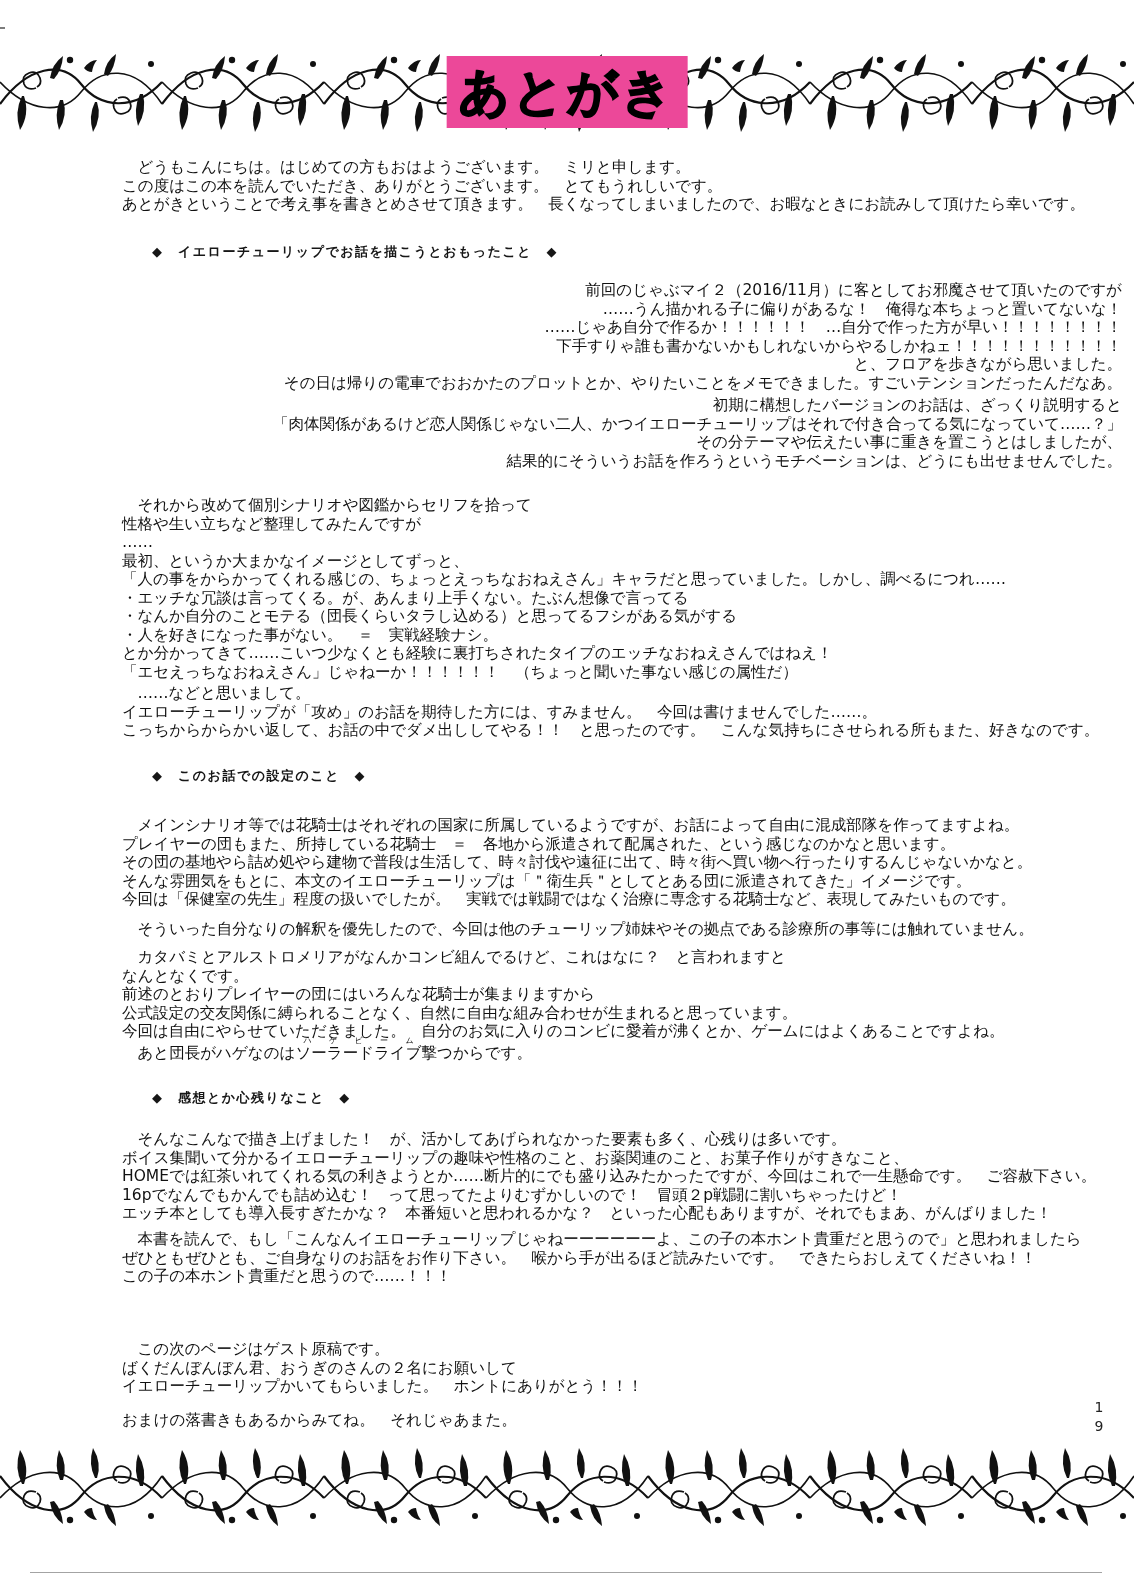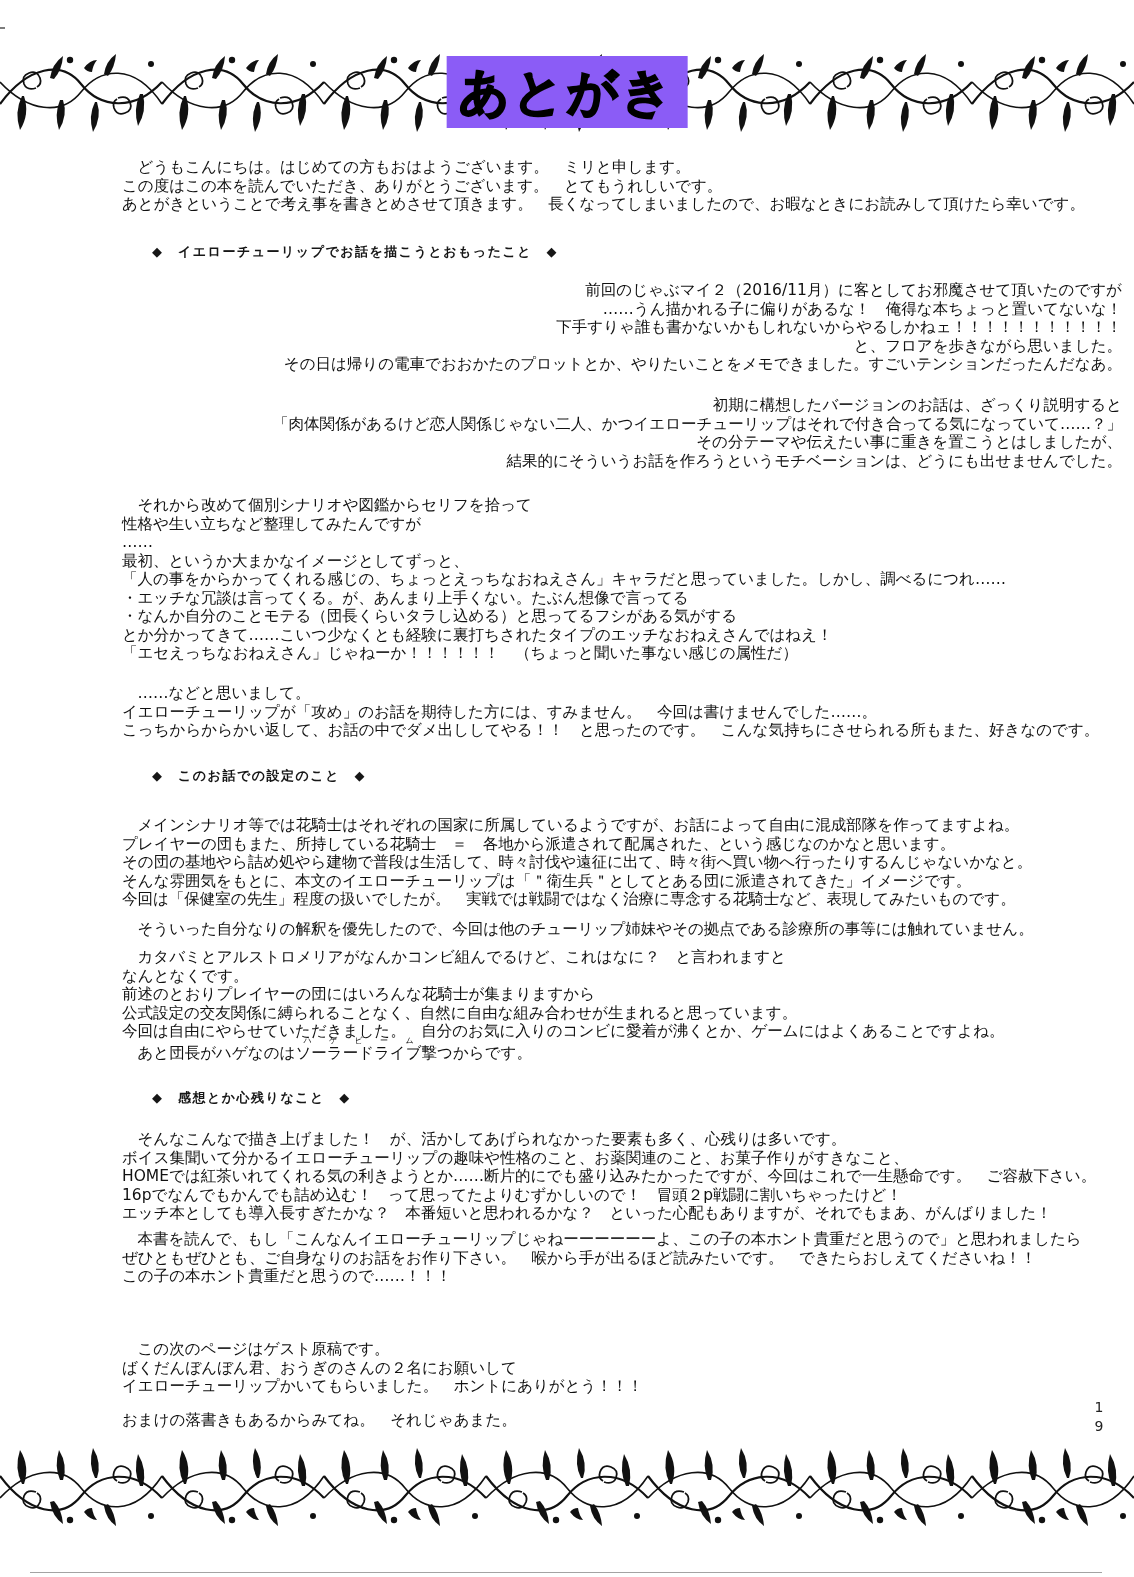--- a/index.html
+++ b/index.html
@@ -13,21 +13,21 @@
     font-size:15.5px;line-height:18.5px;letter-spacing:0px;
   }
   .line{white-space:pre-wrap;}
   .section-heading{
     position:absolute;left:152px;
     font-size:13px;line-height:28px;font-weight:600;
     letter-spacing:1.5px;white-space:pre-wrap;color:#161616;
   }
   .page-title{
     position:absolute;top:56px;left:50%;transform:translateX(-50%);
-    background:#8b5cf6;padding:0 12px;
+    background:#ec4899;padding:0 12px;
     font-size:50px;line-height:72px;font-weight:bold;
     letter-spacing:3px;color:#000;
     -webkit-text-stroke:1.8px #000;
     white-space:nowrap;z-index:2;
   }
   .border-band{position:absolute;left:0;width:1134px;height:84px;z-index:1;}
   .border-top{top:52px;}
   .border-bottom{top:1444px;}
   .page-number{
     position:absolute;left:1090px;top:1398px;width:18px;
@@ -76,38 +76,40 @@
 <div class="textblock" style="top:158px;">
     <div class="line">　どうもこんにちは。はじめての方もおはようございます。　ミリと申します。</div>
     <div class="line">この度はこの本を読んでいただき、ありがとうございます。　とてもうれしいです。</div>
     <div class="line">あとがきということで考え事を書きとめさせて頂きます。　長くなってしまいましたので、お暇なときにお読みして頂けたら幸いです。</div>
   </div>
 
 <div class="section-heading" style="top:238px;">◆　イエローチューリップでお話を描こうとおもったこと　◆</div>
 <div class="textblock" style="top:281px;text-align:right;">
     <div class="line">　前回のじゃぶマイ２（2016/11月）に客としてお邪魔させて頂いたのですが</div>
     <div class="line">……うん描かれる子に偏りがあるな！　俺得な本ちょっと置いてないな！</div>
+    <div class="line">……じゃあ自分で作るか！！！！！！　…自分で作った方が早い！！！！！！！！</div>
     <div class="line">下手すりゃ誰も書かないかもしれないからやるしかねェ！！！！！！！！！！！</div>
     <div class="line">と、フロアを歩きながら思いました。</div>
     <div class="line">その日は帰りの電車でおおかたのプロットとか、やりたいことをメモできました。すごいテンションだったんだなあ。</div>
   </div>
 <div class="textblock" style="top:396px;text-align:right;">
     <div class="line">　初期に構想したバージョンのお話は、ざっくり説明すると</div>
     <div class="line">「肉体関係があるけど恋人関係じゃない二人、かつイエローチューリップはそれで付き合ってる気になっていて……？」</div>
     <div class="line">その分テーマや伝えたい事に重きを置こうとはしましたが、</div>
     <div class="line">結果的にそういうお話を作ろうというモチベーションは、どうにも出せませんでした。</div>
   </div>
 <div class="textblock" style="top:496px;">
     <div class="line">　それから改めて個別シナリオや図鑑からセリフを拾って</div>
     <div class="line">性格や生い立ちなど整理してみたんですが</div>
     <div class="line">……</div>
     <div class="line">最初、というか大まかなイメージとしてずっと、</div>
     <div class="line">「人の事をからかってくれる感じの、ちょっとえっちなおねえさん」キャラだと思っていました。しかし、調べるにつれ……</div>
     <div class="line">・エッチな冗談は言ってくる。が、あんまり上手くない。たぶん想像で言ってる</div>
     <div class="line">・なんか自分のことモテる（団長くらいタラし込める）と思ってるフシがある気がする</div>
+    <div class="line">・人を好きになった事がない。　＝　実戦経験ナシ。</div>
     <div class="line">とか分かってきて……こいつ少なくとも経験に裏打ちされたタイプのエッチなおねえさんではねえ！</div>
     <div class="line">「エセえっちなおねえさん」じゃねーか！！！！！！　（ちょっと聞いた事ない感じの属性だ）</div>
   </div>
 <div class="textblock" style="top:684px;">
     <div class="line">　……などと思いまして。</div>
     <div class="line">イエローチューリップが「攻め」のお話を期待した方には、すみません。　今回は書けませんでした……。</div>
     <div class="line">こっちからからかい返して、お話の中でダメ出ししてやる！！　と思ったのです。　こんな気持ちにさせられる所もまた、好きなのです。</div>
   </div>
 
 <div class="section-heading" style="top:762px;">◆　このお話での設定のこと　◆</div>

